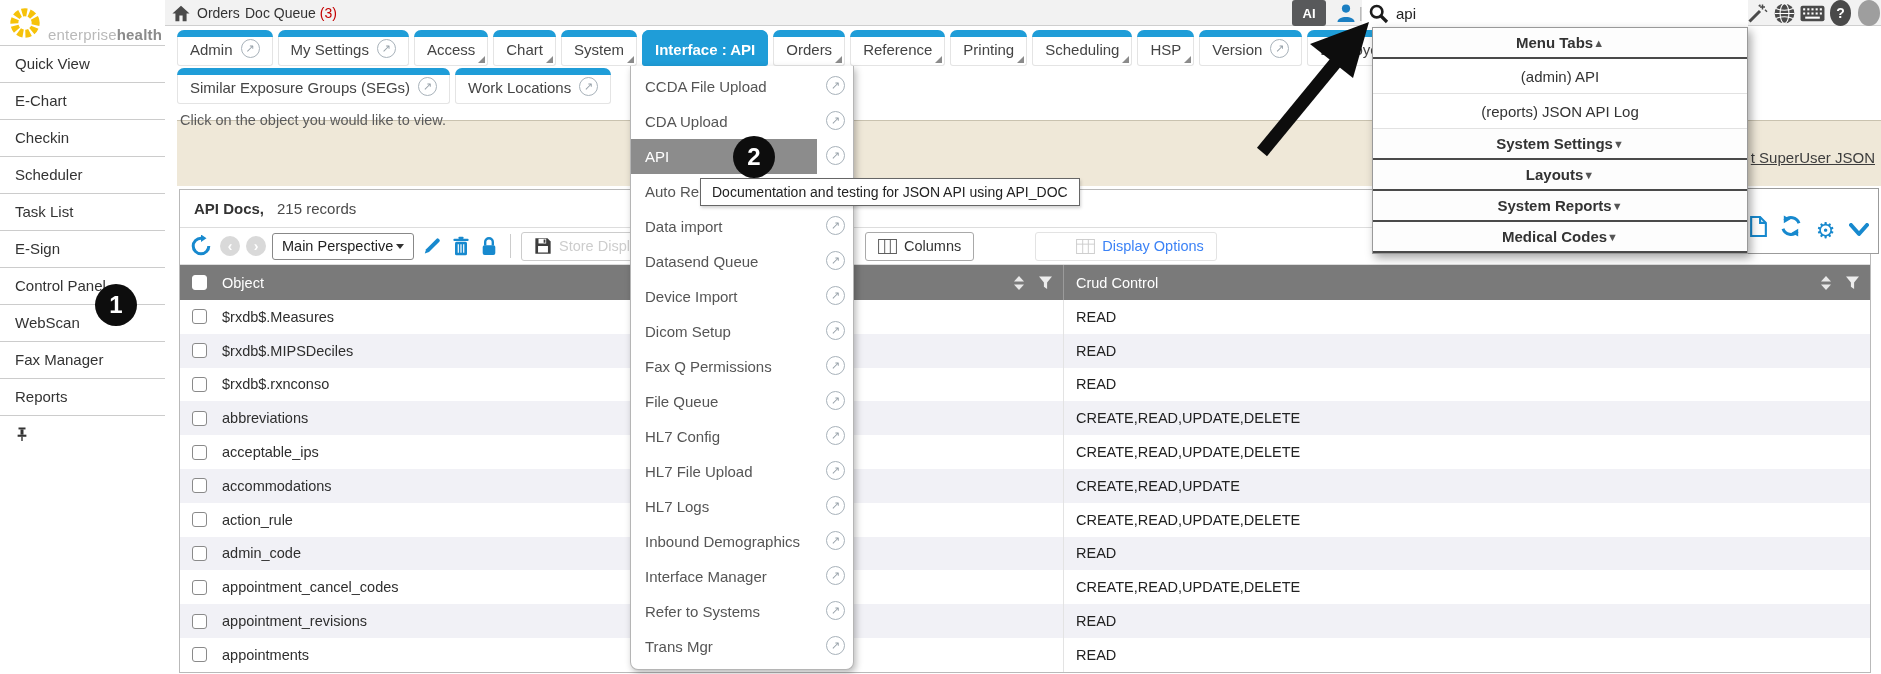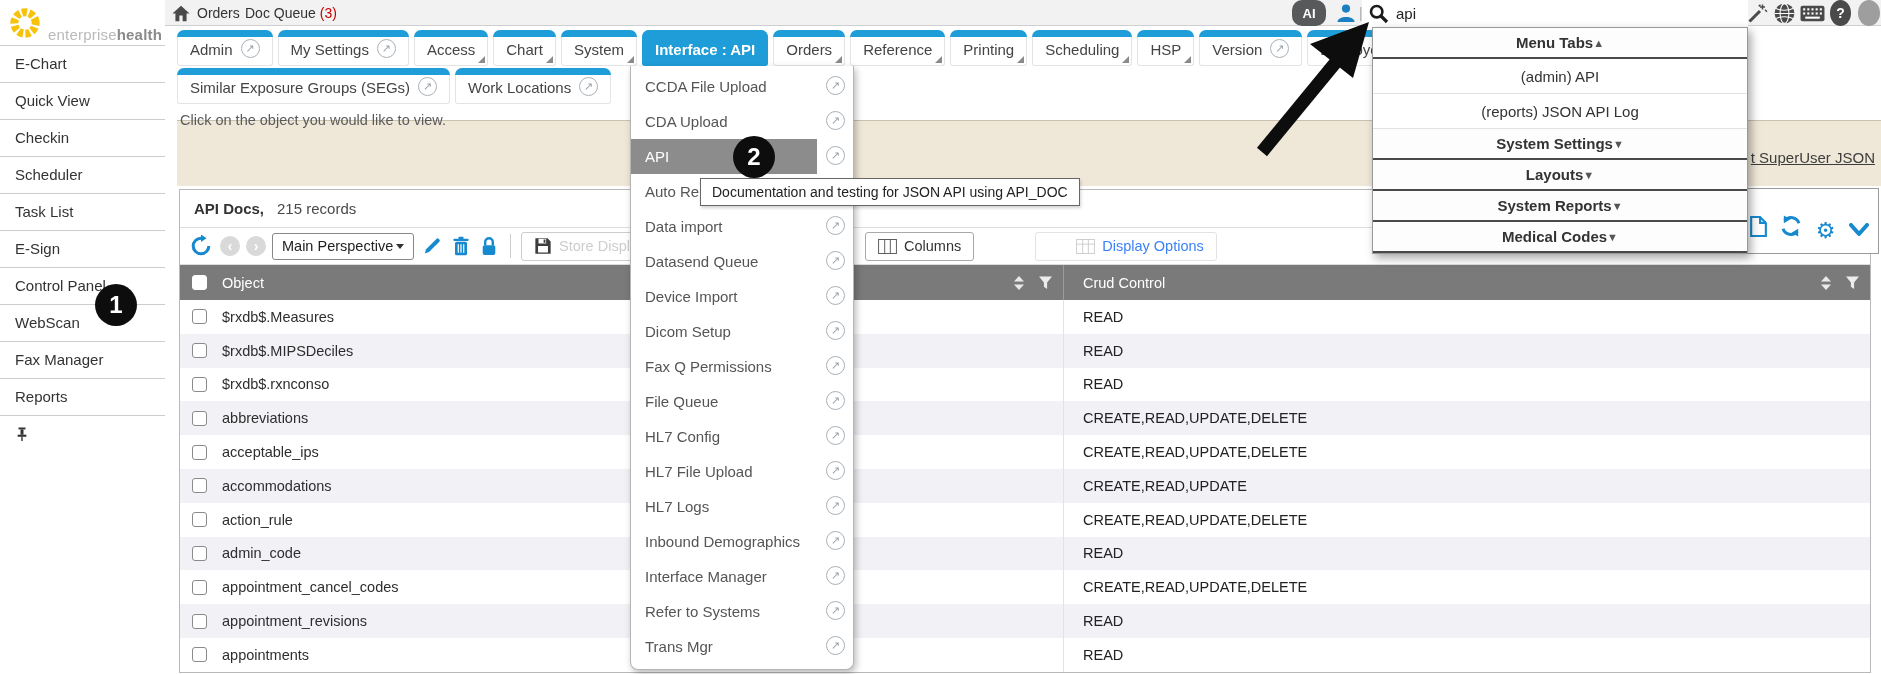--- a/index.html
+++ b/index.html
@@ -18,21 +18,21 @@
   
   .main { position:absolute; left:165px; top:0; width:1716px; height:492px; }
   .topbar { position:relative; height:26px; background:#f2f2f2; border-bottom:1px solid #cfcfcf; }
   .topbar .abs { position:absolute; top:0; height:26px; display:flex; align-items:center; }
   .home-btn { left:7px; } 
   .crumb { font-size:14px; color:#333; cursor:pointer; }
   .crumb-orders { left:32px; }
   .crumb-dq { left:80px; gap:4px; }
   .red { color:#c40000; }
   .searchbox { left:1197px; width:386px; background:#fff; }
-  .ai-badge { left:1127px; top:3px; height:20px; width:34px; background:#58595b; color:#fff; font-weight:bold; font-size:13px; border-radius:10px; display:flex; align-items:center; justify-content:center; }
+  .ai-badge { left:1127px; top:3px; height:20px; width:34px; background:#58595b; color:#fff; font-weight:bold; font-size:13px; border-radius:3px; display:flex; align-items:center; justify-content:center; }
   .person { left:1171px; }
   .vsep { left:1194px; color:#aaa; font-size:14px; }
   .mag { left:1203px; }
   .search-input { position:absolute; left:1231px; top:2px; width:120px; height:22px; border:none; outline:none; background:transparent; font-size:15px; color:#222; font-family:"Liberation Sans",sans-serif; }
   .tr-icon { top:2px; }
   .wand { left:1582px; } .globe { left:1609px; } .kbd { left:1635px; } 
   .help { left:1665px; width:21px; height:21px; top:2px; background:#4a4a4a; color:#fff; border-radius:50%; font-size:14px; font-weight:bold; display:flex; align-items:center; justify-content:center; }
   .gray-circ { left:1693px; width:22px; height:22px; top:2px; background:#9e9e9e; border-radius:50%; }
 
   
@@ -64,21 +64,21 @@
   .caret-down { width:0; height:0; border-top:5px solid #333; border-left:4px solid transparent; border-right:4px solid transparent; }
   .tb-sep { width:1px; height:24px; background:#ccc; margin:0 4px; }
   .btn { display:flex; align-items:center; gap:7px; border:1px solid #a9a9a9; border-radius:3px; background:#fff; height:29px; padding:0 12px; font-size:14.5px; color:#333; cursor:pointer; white-space:nowrap; }
   .btn.store { border-color:#ccc; color:#cdcdcd; }
   .btn.columns { margin-left:150px; }
   .btn.disabled { border-color:#e3e3e3; color:#3b82f6;padding-left:40px; }
 
   .thead { display:flex; align-items:center; height:35px; background:#7a7a7a; color:#fff; }
   .col-check { flex:0 0 38px; display:flex; justify-content:center; }
   .col-obj { flex:0 0 845px; display:flex; align-items:center; padding-left:4px; }
-  .col-crud { flex:1; display:flex; align-items:center; padding-left:19px; border-left:1px solid #9b9b9b; height:100%; }
+  .col-crud { flex:1; display:flex; align-items:center; padding-left:12px; border-left:1px solid #9b9b9b; height:100%; }
   .th-label { font-size:14.5px; }
   .th-icons { margin-left:auto; display:flex; gap:14px; margin-right:10px; align-items:center; }
   .cb { width:15px; height:15px; background:#fff; border:1.5px solid #8a8a8a; border-radius:3px; display:inline-block; }
   .cb.head { border-color:#fff; }
   .trow { display:flex; align-items:center; height:33.8px; font-size:14.5px; }
   .trow:nth-of-type(even) { background:#f1f1f6; }
   .obj-link { color:#2e2e2e; cursor:pointer; }
   .crud-val { color:#222; }
   .trow .col-crud { border-left:1px solid #e3e3e3; }
 
@@ -114,23 +114,23 @@
 
   <aside class="sidebar">
     <div class="logo">
       <svg width="32" height="32" viewBox="0 0 36 36">
         <circle cx="18" cy="18" r="12" fill="none" stroke="#f6c20a" stroke-width="9" stroke-dasharray="5.5 2.5" transform="rotate(-15 18 18)"></circle>
       </svg>
       <span class="logo-text"><span>enterprise</span><b>health</b></span>
     </div>
     <nav>
 
+        <div class="nav-item">Quick View</div>
+
         <div class="nav-item">E-Chart</div>
-
-        <div class="nav-item">Quick View</div>
 
         <div class="nav-item">Checkin</div>
 
         <div class="nav-item">Scheduler</div>
 
         <div class="nav-item">Task List</div>
 
         <div class="nav-item">E-Sign</div>
 
         <div class="nav-item">Control Panel</div>

